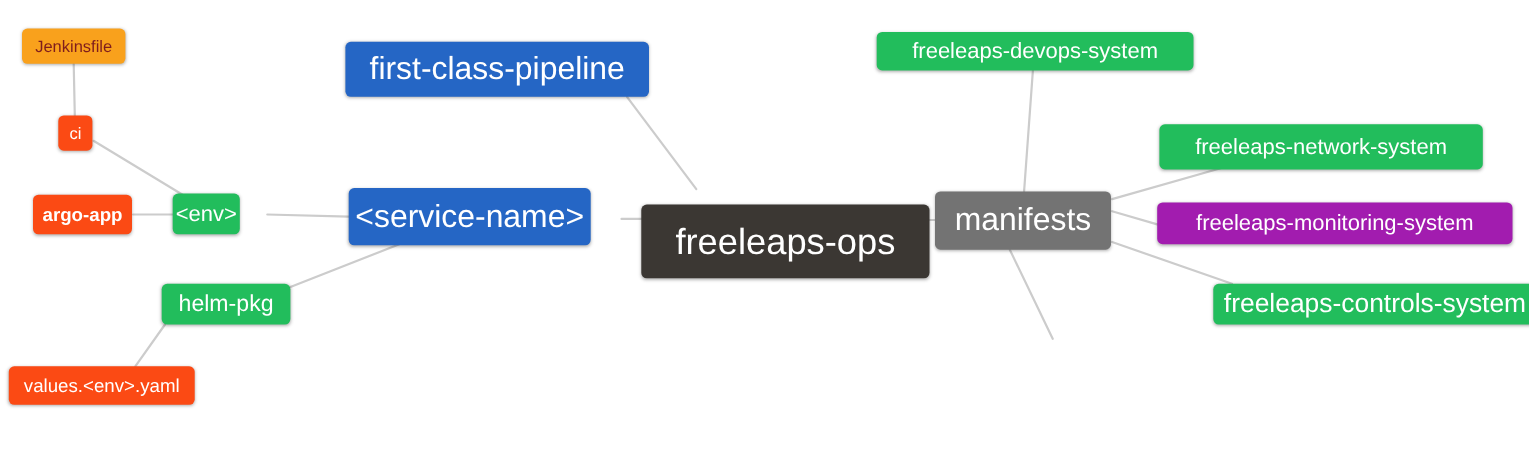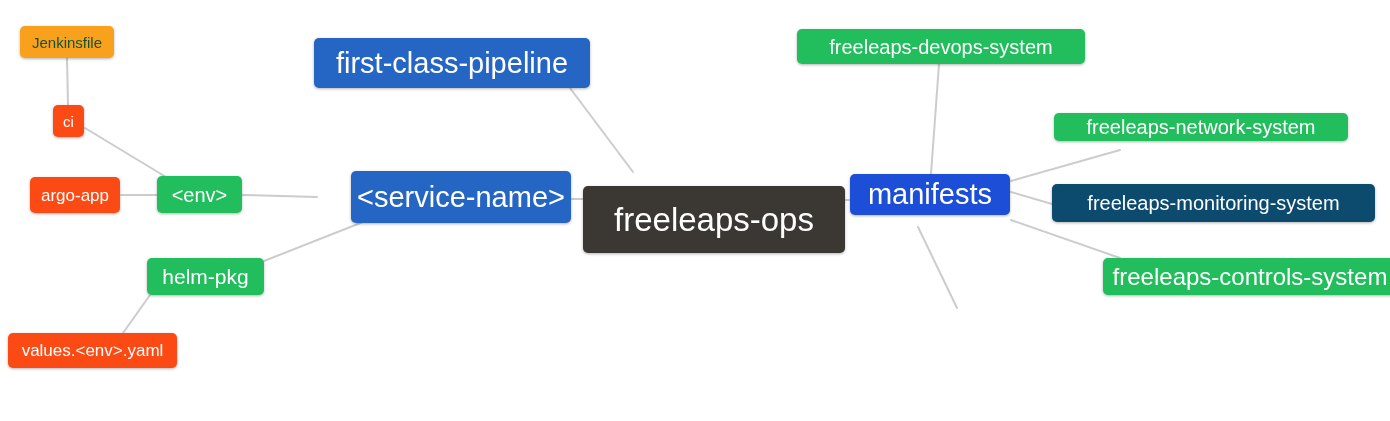--- a/index.html
+++ b/index.html
@@ -53,27 +53,27 @@
       <line x1="565" y1="199" x2="583" y2="199" stroke="#cccccc" stroke-width="2" stroke-linecap="round"></line>
       <line x1="570" y1="88" x2="633" y2="172" stroke="#cccccc" stroke-width="2" stroke-linecap="round"></line>
       <line x1="845" y1="200" x2="850" y2="200" stroke="#cccccc" stroke-width="2" stroke-linecap="round"></line>
       <line x1="931" y1="174" x2="939" y2="64" stroke="#cccccc" stroke-width="2" stroke-linecap="round"></line>
       <line x1="1011" y1="181" x2="1120" y2="150" stroke="#cccccc" stroke-width="2" stroke-linecap="round"></line>
       <line x1="1011" y1="192" x2="1052" y2="204" stroke="#cccccc" stroke-width="2" stroke-linecap="round"></line>
       <line x1="1011" y1="220" x2="1120" y2="258" stroke="#cccccc" stroke-width="2" stroke-linecap="round"></line>
       <line x1="918" y1="227" x2="957" y2="308" stroke="#cccccc" stroke-width="2" stroke-linecap="round"></line>
     </svg>
 
-<div class="node" style="left: 20px; top: 26px; width: 94px; height: 32px; font-size: 15px; background: rgb(249, 161, 28); color: #14532d;">Jenkinsfile</div>
+<div class="node" style="left: 20px; top: 26px; width: 94px; height: 32px; font-size: 15px; background: rgb(249, 161, 28); color: #7f1d1d;">Jenkinsfile</div>
     <div class="node" style="left: 53px; top: 105px; width: 31px; height: 32px; font-size: 15px; background: rgb(251, 74, 20); color: rgb(255, 255, 255); text-align: center;">ci</div>
-    <div class="node" style="left: 30px; top: 177px; width: 90px; height: 36px; font-size: 17px; background: rgb(251, 74, 20); color: rgb(255, 255, 255);">argo-app</div>
-    <div class="node" style="left: 157px; top: 176px; width: 85px; height: 37px; font-size: 20px; background: rgb(34, 189, 92); color: rgb(255, 255, 255);">&lt;env&gt;</div>
+    <div class="node" style="left: 30px; top: 177px; width: 90px; height: 36px; font-size: 17px; background: rgb(251, 74, 20); color: rgb(255, 255, 255); font-weight: bold;">argo-app</div>
+    <div class="node" style="left: 157px; top: 176px; width: 61px; height: 37px; font-size: 20px; background: rgb(34, 189, 92); color: rgb(255, 255, 255);">&lt;env&gt;</div>
     <div class="node" style="left: 8px; top: 333px; width: 169px; height: 35px; font-size: 17px; background: rgb(251, 74, 20); color: rgb(255, 255, 255);">values.&lt;env&gt;.yaml</div>
     <div class="node" style="left: 147px; top: 258px; width: 117px; height: 37px; font-size: 21px; background: rgb(34, 189, 92); color: rgb(255, 255, 255);">helm-pkg</div>
     <div class="node" style="left: 314px; top: 38px; width: 276px; height: 50px; font-size: 29px; background: rgb(37, 102, 197); color: rgb(255, 255, 255);">first-class-pipeline</div>
-    <div class="node" style="left: 317px; top: 171px; width: 220px; height: 52px; font-size: 29px; background: rgb(37, 102, 197); color: rgb(255, 255, 255); margin-left: 34px;">&lt;service-name&gt;</div>
+    <div class="node" style="left: 317px; top: 171px; width: 220px; height: 52px; font-size: 29px; background: rgb(37, 102, 197); color: rgb(255, 255, 255);">&lt;service-name&gt;</div>
     <div class="node" style="left: 583px; top: 186px; width: 262px; height: 67px; font-size: 33px; background: rgb(59, 55, 51); color: rgb(255, 255, 255);">freeleaps-ops</div>
-    <div class="node" style="left: 850px; top: 174px; width: 160px; height: 41px; font-size: 29px; background: #1d4ed8; color: rgb(255, 255, 255);">manifests</div>
+    <div class="node" style="left: 850px; top: 174px; width: 160px; height: 53px; font-size: 29px; background: #737373; color: rgb(255, 255, 255);">manifests</div>
     <div class="node" style="left: 797px; top: 29px; width: 288px; height: 35px; font-size: 20px; background: rgb(34, 189, 92); color: rgb(255, 255, 255);">freeleaps-devops-system</div>
-    <div class="node" style="left: 1054px; top: 113px; width: 294px; height: 28px; font-size: 20px; background: rgb(34, 189, 92); color: rgb(255, 255, 255);">freeleaps-network-system</div>
-    <div class="node" style="left: 1052px; top: 184px; width: 323px; height: 38px; font-size: 20px; background: #0c4a6e; color: rgb(255, 255, 255);">freeleaps-monitoring-system</div>
+    <div class="node" style="left: 1054px; top: 113px; width: 294px; height: 41px; font-size: 20px; background: rgb(34, 189, 92); color: rgb(255, 255, 255);">freeleaps-network-system</div>
+    <div class="node" style="left: 1052px; top: 184px; width: 323px; height: 38px; font-size: 20px; background: #a21caf; color: rgb(255, 255, 255);">freeleaps-monitoring-system</div>
     <div class="node" style="left: 1061px; top: 258px; width: 294px; height: 37px; font-size: 24px; background: rgb(34, 189, 92); color: rgb(255, 255, 255); margin-left: 42px;">freeleaps-controls-system</div>
   </div>
 
 </body></html>

